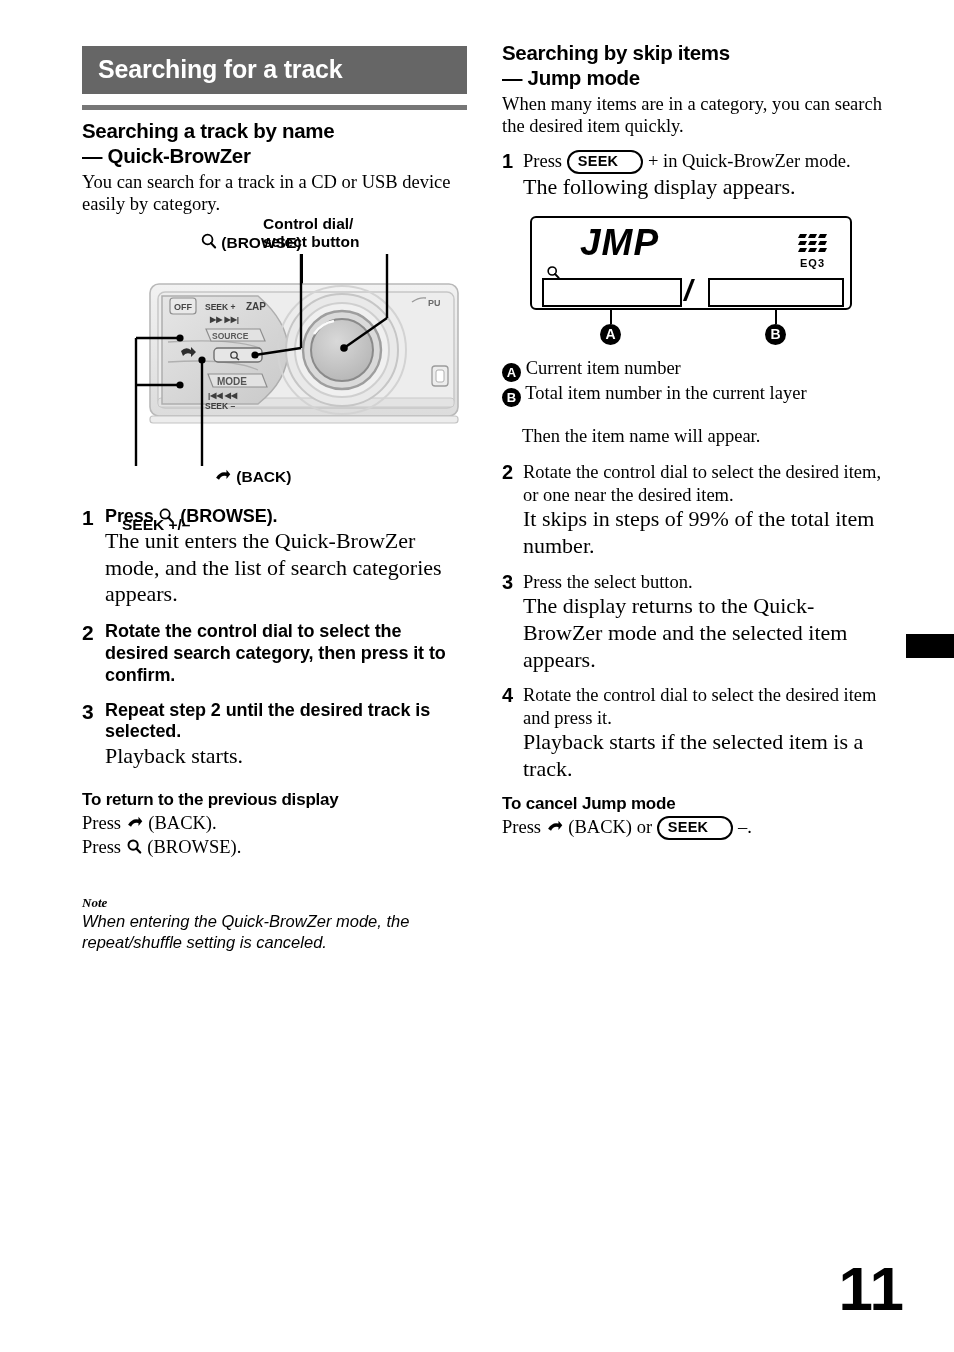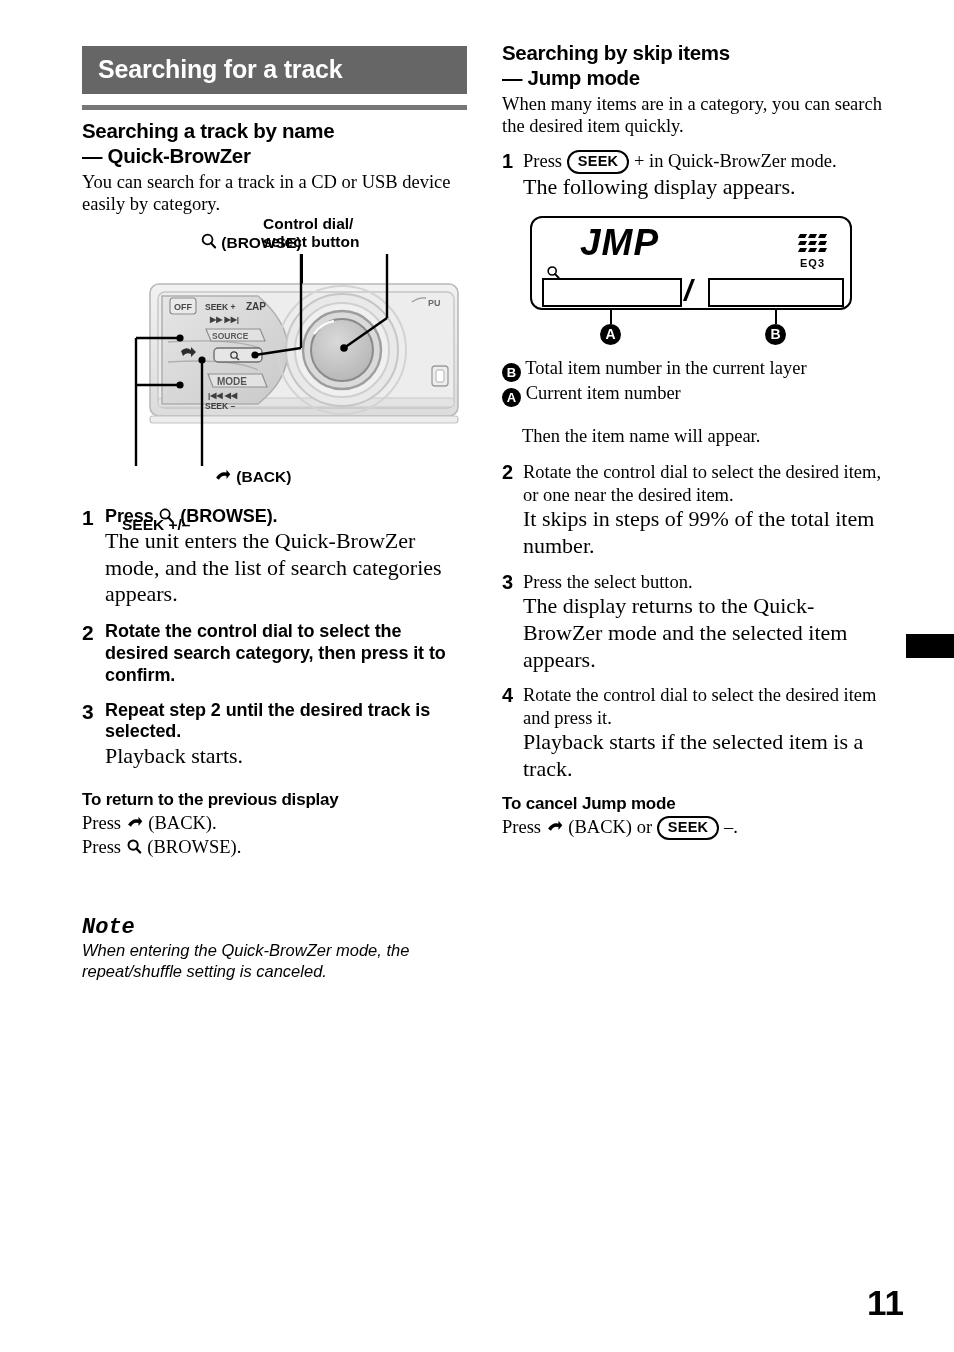--- a/index.html
+++ b/index.html
@@ -97,25 +97,25 @@
     line-height: 1.215;
   }
   .step-sub {
     font-size: 22px;
     line-height: 1.215;
   }
   .steps-right .step { margin-bottom: 11px; }
   .steps-right .step-num { width: 21px; flex: 0 0 21px; font-size: 20px; }
   
   .note-title {
-    font-family: Liberation Mono, monospace;
+    font-family: Liberation Serif, serif;
     font-weight: bold;
     font-style: italic;
-    font-size: 22px;
-    margin-top: 56px;
+    font-size: 13px;
+    margin-top: 36px;
   }
   .note-body {
     font-family: "Liberation Sans", sans-serif;
     font-style: italic;
     font-size: 16.5px;
     line-height: 1.3;
   }
   
   .ico {
     display: inline-block;
@@ -124,21 +124,21 @@
   .ico-mag { width: 17px; height: 18px; }
   .ico-back { width: 18px; height: 17px; }
   .seek-key {
     display: inline-block;
     border: 2px solid #000;
     border-radius: 14px;
     font-family: "Liberation Sans", sans-serif;
     font-weight: bold;
     font-size: 14.5px;
     letter-spacing: 0.3px;
-    padding: 0px 9px 1px 9px;
+    padding: 0px 23px 1px 9px;
     line-height: 1.32;
     vertical-align: 1px;
   }
   
   .badge {
     display: inline-block;
     width: 19px;
     height: 19px;
     border-radius: 50%;
     background: #000;
@@ -176,21 +176,21 @@
     height: 145px;
     margin-top: 10px;
   }
   .lcd-box {
     position: absolute;
     left: 28px;
     top: 4px;
     width: 322px;
     height: 94px;
     border: 2.5px solid #000;
-    border-radius: 12px;
+    border-radius: 6px;
     box-sizing: border-box;
   }
   .lcd-jmp {
     position: absolute;
     left: 48px;
     top: 6px;
     font-family: "Liberation Sans", sans-serif;
     font-style: italic;
     font-weight: bold;
     font-size: 37px;
@@ -245,21 +245,21 @@
     width: 48px;
     height: 24px;
     background: #000;
   }
   .folio {
     position: absolute;
     right: 50px;
     bottom: 32px;
     font-family: "Liberation Sans", sans-serif;
     font-weight: bold;
-    font-size: 35px;
+    font-size: 62px;
     line-height: 1;
   }
 </style>
 </head>
 <body>
 
 <div class="page">
 
   <div class="col-left">
 
@@ -489,26 +489,26 @@
       </div>
 
       <div class="callout-line" style="left:108px; top:98px; height:14px;"></div>
       <div class="callout-badge" style="left:98px; top:112px;">A</div>
 
       <div class="callout-line" style="left:273px; top:98px; height:14px;"></div>
       <div class="callout-badge" style="left:263px; top:112px;">B</div>
     </div>
 
     <div class="legend-row">
+      <span class="badge">A</span>
+      <span>Current item number</span>
+    </div>
+    <div class="legend-row">
       <span class="badge">B</span>
       <span>Total item number in the current layer</span>
-    </div>
-    <div class="legend-row">
-      <span class="badge">A</span>
-      <span>Current item number</span>
     </div>
 
     <p class="body" style="margin-top:18px; margin-left:20px;">Then the item name will appear.</p>
 
     <div class="steps steps-right" style="margin-top:14px;">
 
       <div class="step">
         <div class="step-num">2</div>
         <div class="step-body">
           <div class="step-lead-serif">Rotate the control dial to select the desired item, or one near the desired item.</div>

